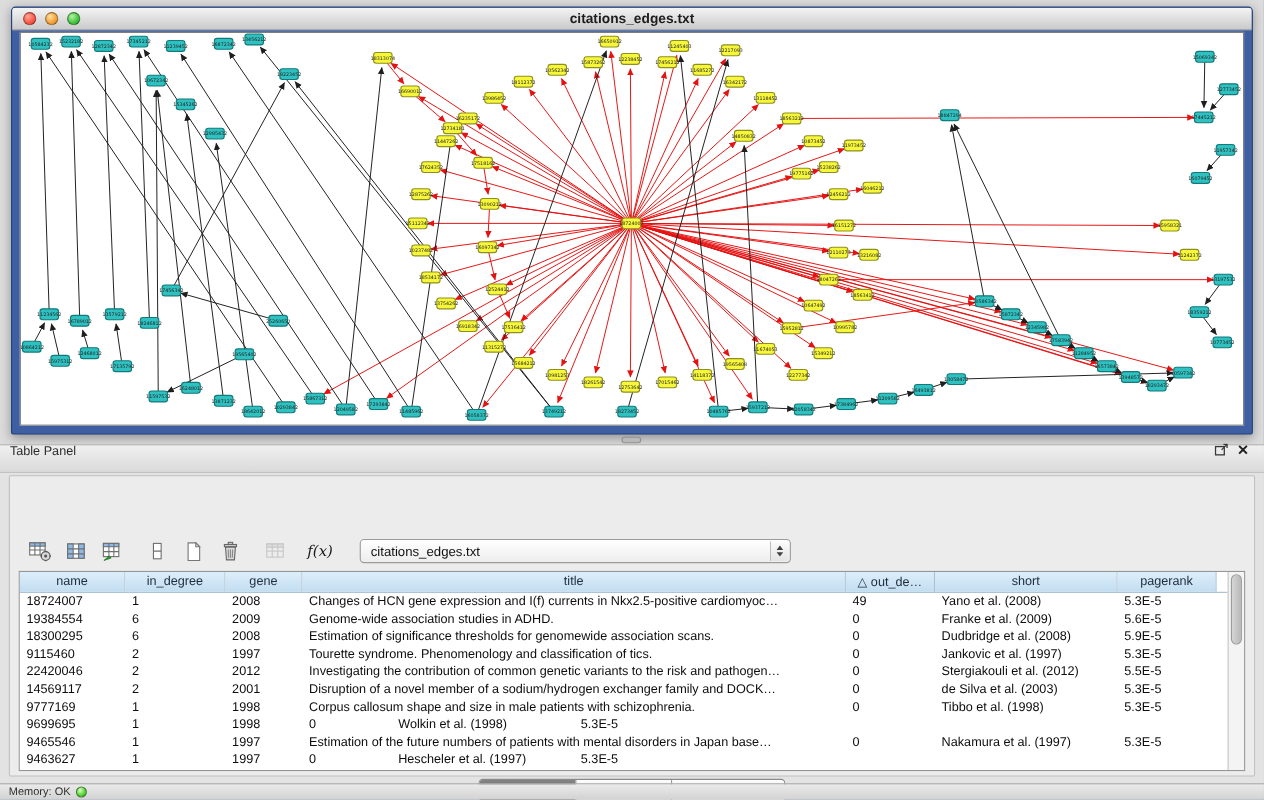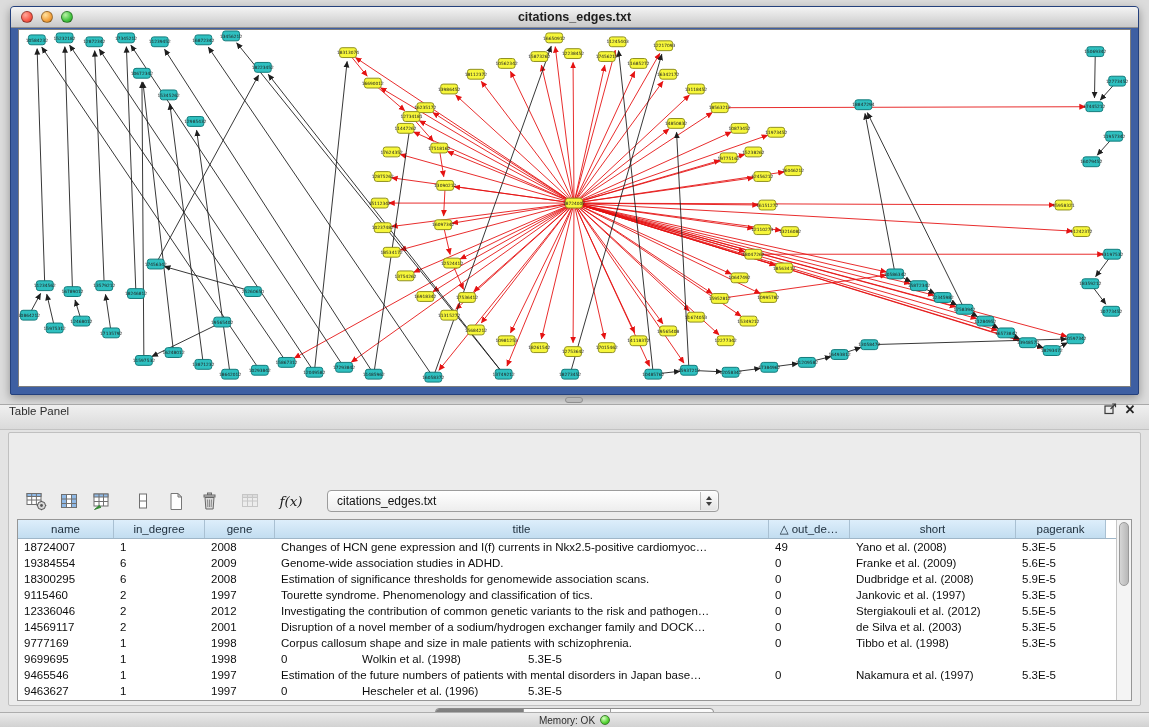--- a/index.html
+++ b/index.html
@@ -115,21 +115,21 @@
   .tabsrow { display: flex; justify-content: center; margin-top: 7px; }
   .seg { display: flex; border: 1px solid #8b8b8b; border-radius: 4px; overflow: hidden; background: linear-gradient(#fdfdfd, #e2e2e2); box-shadow: 0 1px 1px rgba(255,255,255,.7); }
   .tab { padding: 0 13px; height: 20px; display: flex; align-items: center; font-size: 12px; color: #1e1e1e; border-right: 1px solid #9a9a9a; }
   .tab:last-child { border-right: none; }
   .tab.active { background: linear-gradient(#828282, #636363); color: #fff; }
 
   
   .statusbar {
     position: absolute; left: 0; bottom: 0; width: 1149px; height: 15px;
     background: linear-gradient(#eaeaea, #d2d2d2); border-top: 1px solid #adadad;
-    display: flex; align-items: center; justify-content: center; padding: 0 8px; gap: 5px;
+    display: flex; align-items: center; justify-content: flex-start; padding: 0 8px; gap: 5px;
   }
   .mem-label { font-size: 10px; color: #2e2e2e; }
   .mem-dot { width: 10px; height: 10px; border-radius: 50%; border: 1px solid #3f7d2f;
     background: radial-gradient(circle at 35% 30%, #d9ffc4, #55d534 60%, #2f9e1c); }
 </style>
 </head>
 <body>
 
 <div class="graph-window">
   <div class="titlebar">
@@ -901,21 +901,21 @@
           <div class="row">
             <div class="td c0">9115460</div>
             <div class="td c1">2</div>
             <div class="td c2">1997</div>
             <div class="td c3">Tourette syndrome. Phenomenology and classification of tics.</div>
             <div class="td c4">0</div>
             <div class="td c5">Jankovic et al. (1997)</div>
             <div class="td c6">5.3E-5</div>
           </div>
           <div class="row">
-            <div class="td c0">12336046</div>
+            <div class="td c0">22420046</div>
             <div class="td c1">2</div>
             <div class="td c2">2012</div>
             <div class="td c3">Investigating the contribution of common genetic variants to the risk and pathogen…</div>
             <div class="td c4">0</div>
             <div class="td c5">Stergiakouli et al. (2012)</div>
             <div class="td c6">5.5E-5</div>
           </div>
           <div class="row">
             <div class="td c0">14569117</div>
             <div class="td c1">2</div>
@@ -949,21 +949,21 @@
             <div class="td c3">Estimation of the future numbers of patients with mental disorders in Japan base…</div>
             <div class="td c4">0</div>
             <div class="td c5">Nakamura et al. (1997)</div>
             <div class="td c6">5.3E-5</div>
           </div>
           <div class="row">
             <div class="td c0">9463627</div>
             <div class="td c1">1</div>
             <div class="td c2">1997</div>
             <div class="td c4">0</div>
-            <div class="td c5">Hescheler et al. (1996)</div>
+            <div class="td c5">Hescheler et al. (1997)</div>
             <div class="td c6">5.3E-5</div>
           </div>
         </div>
       <div class="vscroll">
         <div class="vthumb"></div>
       </div>
     </div>
 
     <div class="tabsrow">
       <div class="seg">

